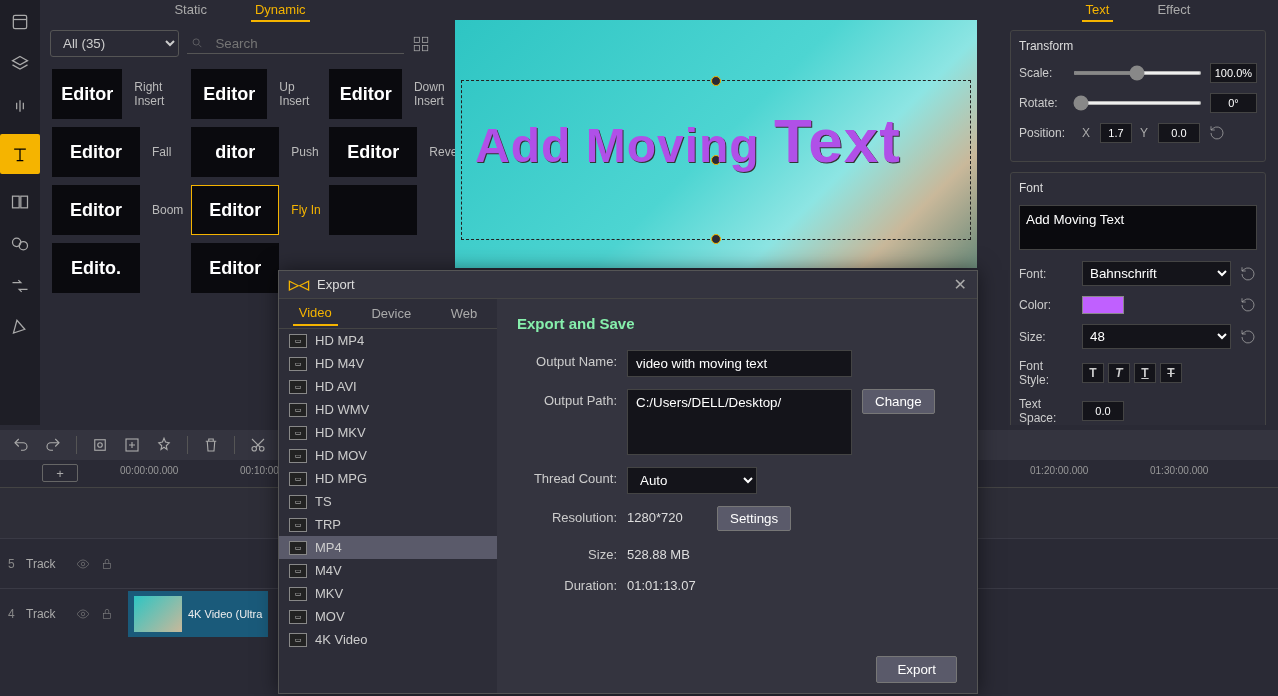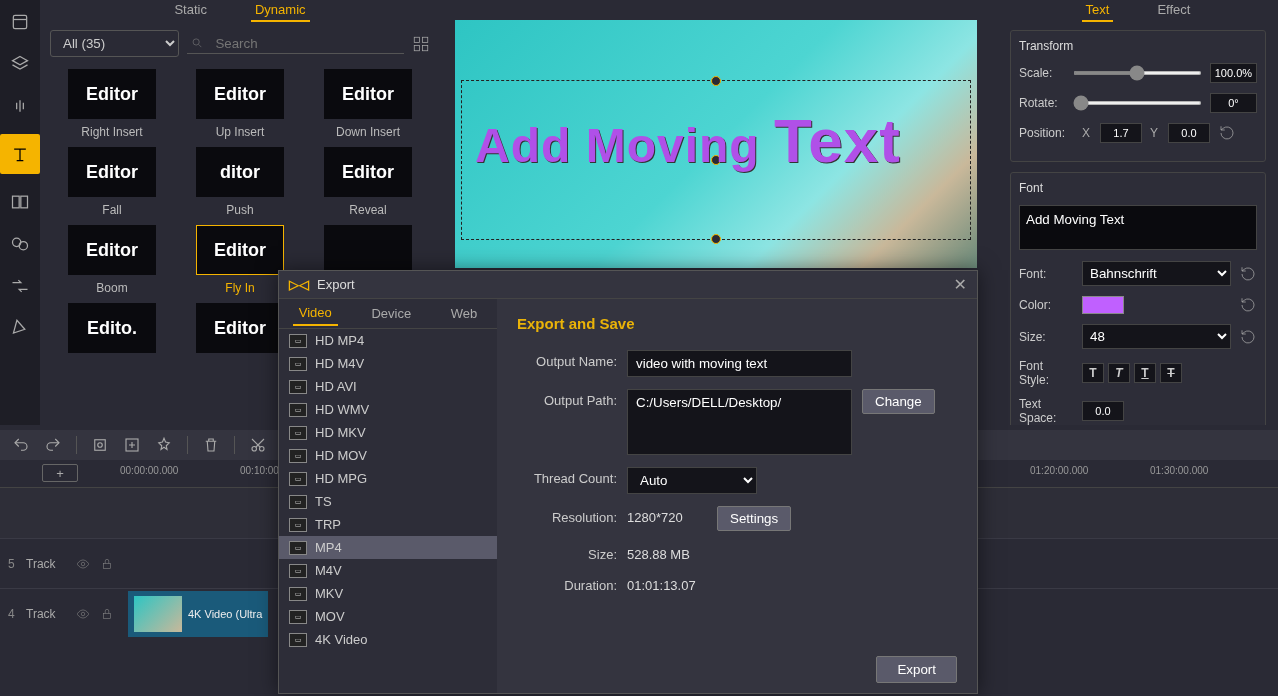--- a/index.html
+++ b/index.html
@@ -16,21 +16,21 @@
 .asset-panel { position: absolute; left: 40px; top: 0; width: 400px; height: 425px; background: #2a2a35; }
 .asset-tabs { display: flex; justify-content: center; gap: 40px; height: 22px; }
 .asset-tabs .tab { padding: 2px 4px; cursor: pointer; color: #aaa; }
 .asset-tabs .tab.active { color: #f5b400; border-bottom: 2px solid #f5b400; }
 .asset-filter { display: flex; align-items: center; gap: 8px; padding: 8px 10px; }
 .asset-filter select { background: #2a2a35; border: 1px solid #555; color: #ccc; padding: 4px 8px; border-radius: 3px; width: 129px; }
 .asset-filter .search { flex: 1; display: flex; align-items: center; border-bottom: 1px solid #555; padding: 2px 4px; }
 .asset-filter .search input { background: transparent; border: none; color: #ccc; outline: none; width: 100%; margin-left: 12px; }
 .asset-filter .grid-icon { width: 18px; height: 18px; cursor: pointer; }
 .asset-grid { display: grid; grid-template-columns: repeat(3, 1fr); gap: 8px 8px; padding: 4px 12px; }
-.asset-item { display: flex; flex-direction: column; align-items: center; gap: 6px; cursor: pointer; }
+.asset-item { display: flex; flex-direction: row; align-items: center; gap: 12px; cursor: pointer; }
 .asset-thumb { width: 88px; height: 50px; background: #0a0a0e; color: #fff; display: flex; align-items: center; justify-content: center; font-size: 18px; font-weight: bold; overflow: hidden; }
 .asset-thumb.sel { border: 1px solid #f5b400; }
 .asset-label { font-size: 12px; color: #bbb; }
 .asset-label.sel { color: #f5b400; }
 
 
 .preview { position: absolute; left: 455px; top: 20px; width: 522px; height: 248px; }
 .preview-img { width: 100%; height: 100%; background: linear-gradient(135deg, #2ec5c3 0%, #4dd5d2 50%, #8de5e3 70%, #c9b89a 85%, #6a8a7a 100%); position: relative; }
 .preview-textbox { position: absolute; left: 6px; top: 60px; right: 6px; height: 160px; border: 1px dashed #222; }
 .preview-texthandle { position: absolute; width: 10px; height: 10px; border: 1px solid #f5b400; border-radius: 50%; background: #2a2a35; }
@@ -92,21 +92,21 @@
 .dlg-tabs { display: flex; justify-content: space-around; height: 30px; align-items: center; border-bottom: 1px solid #444; }
 .dlg-tabs .dtab { cursor: pointer; color: #aaa; padding: 4px 6px; }
 .dlg-tabs .dtab.active { color: #f5b400; border-bottom: 2px solid #f5b400; }
 .dlg-formats { flex: 1; overflow-y: auto; }
 .dlg-formats::-webkit-scrollbar { width: 8px; }
 .dlg-formats::-webkit-scrollbar-thumb { background: #555; }
 .fmt { display: flex; align-items: flex-end; gap: 8px; padding: 4px 10px; cursor: pointer; color: #ccc; }
 .fmt.sel { background: #5a5a6a; }
 .fmt-icon { width: 18px; height: 14px; border: 1px solid #888; display: flex; align-items: center; justify-content: center; font-size: 7px; background: #222; }
 .dlg-right { flex: 1; padding: 16px 20px; position: relative; }
-.dlg-right h3 { color: #eab308; font-size: 15px; margin-bottom: 18px; }
+.dlg-right h3 { color: #86efac; font-size: 15px; margin-bottom: 18px; }
 .dlg-field { display: flex; align-items: flex-start; gap: 10px; margin-bottom: 12px; }
 .dlg-field label { width: 100px; text-align: right; color: #ccc; padding-top: 4px; }
 .dlg-field input[type=text] { background: #14141a; border: 1px solid #444; color: #fff; padding: 5px 8px; width: 225px; }
 .dlg-field textarea { background: #14141a; border: 1px solid #444; color: #fff; padding: 5px 8px; width: 225px; height: 66px; resize: none; }
 .dlg-field select { background: #14141a; border: 1px solid #444; color: #fff; padding: 4px 8px; width: 130px; }
 .dlg-field .val { color: #ddd; padding-top: 4px; }
 .dlg-field .sbtn { background: #5a5a6a; border: 1px solid #777; color: #fff; padding: 4px 12px; cursor: pointer; border-radius: 2px; }
 .dlg-export { position: absolute; right: 20px; bottom: 10px; background: #5a5a6a; border: 1px solid #777; color: #fff; padding: 5px 20px; cursor: pointer; border-radius: 2px; }
 
 svg { display: block; }
@@ -257,21 +257,21 @@
       <div class="valbox">100.0%</div>
     </div>
     <div class="prop-row">
       <label>Rotate:</label>
       <input type="range" min="0" max="360" value="0" style="">
       <div class="valbox">0°</div>
     </div>
     <div class="prop-row">
       <label>Position:</label>
       <span class="smlbl">X</span>
-      <div class="valbox" style="width:42px">1.7</div>
+      <div class="valbox" style="width:32px">1.7</div>
       <span class="smlbl">Y</span>
       <div class="valbox" style="width:42px">0.0</div>
       <svg class="reset" viewBox="0 0 24 24" stroke="#aaa" fill="none">
           <path d="M4 12a8 8 0 1 0 3-6.3L4 8"></path>
           <path d="M4 3v5h5"></path>
         </svg>
     </div>
   </div>
   <div class="prop-section">
     <h4>Font</h4>

